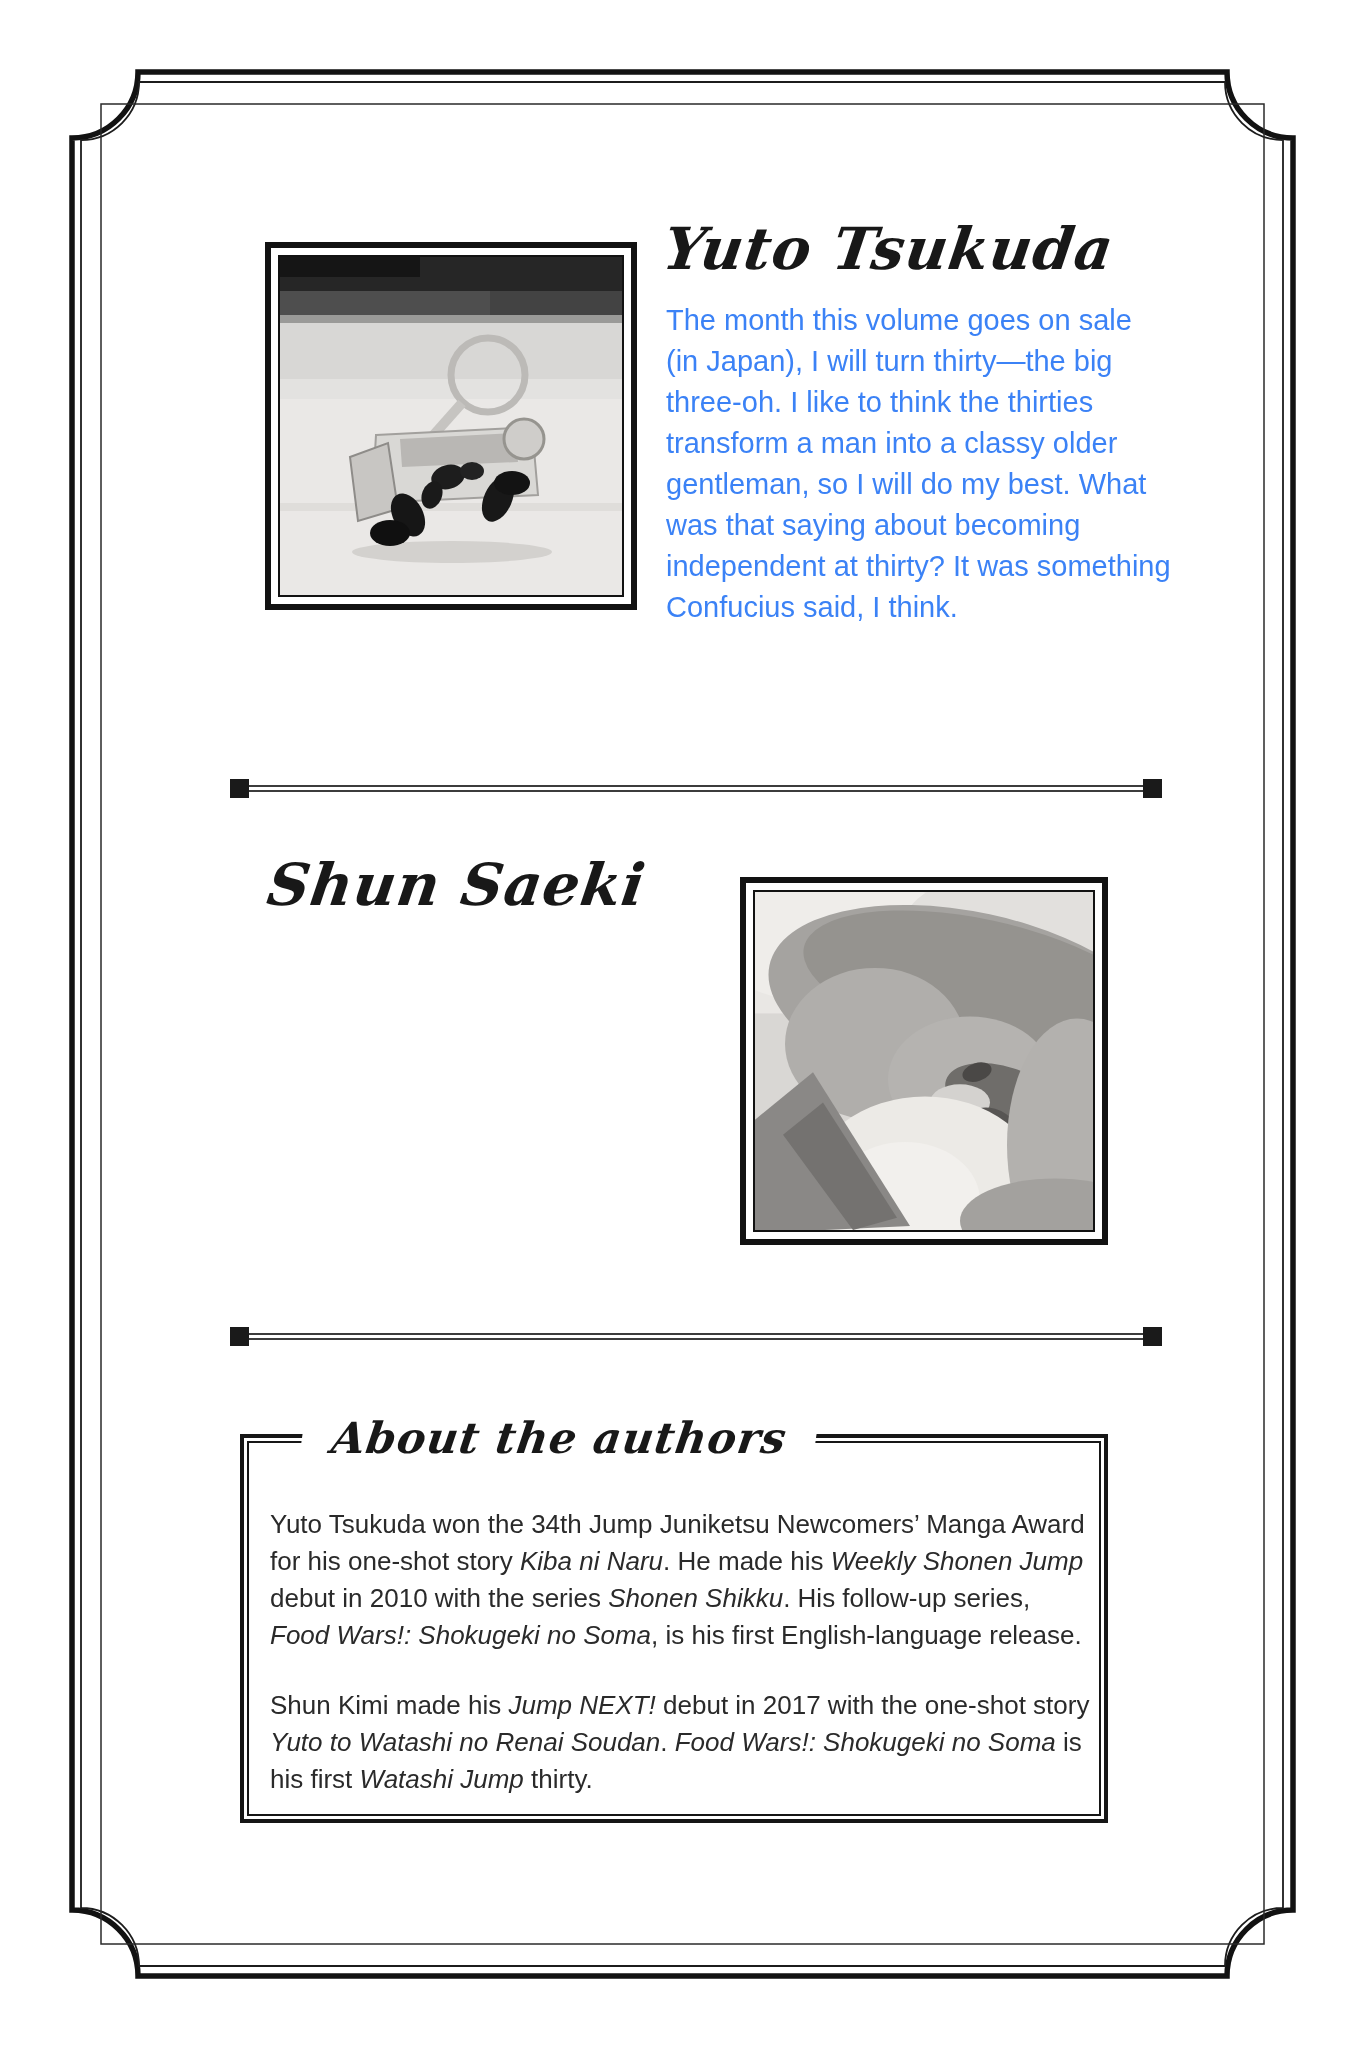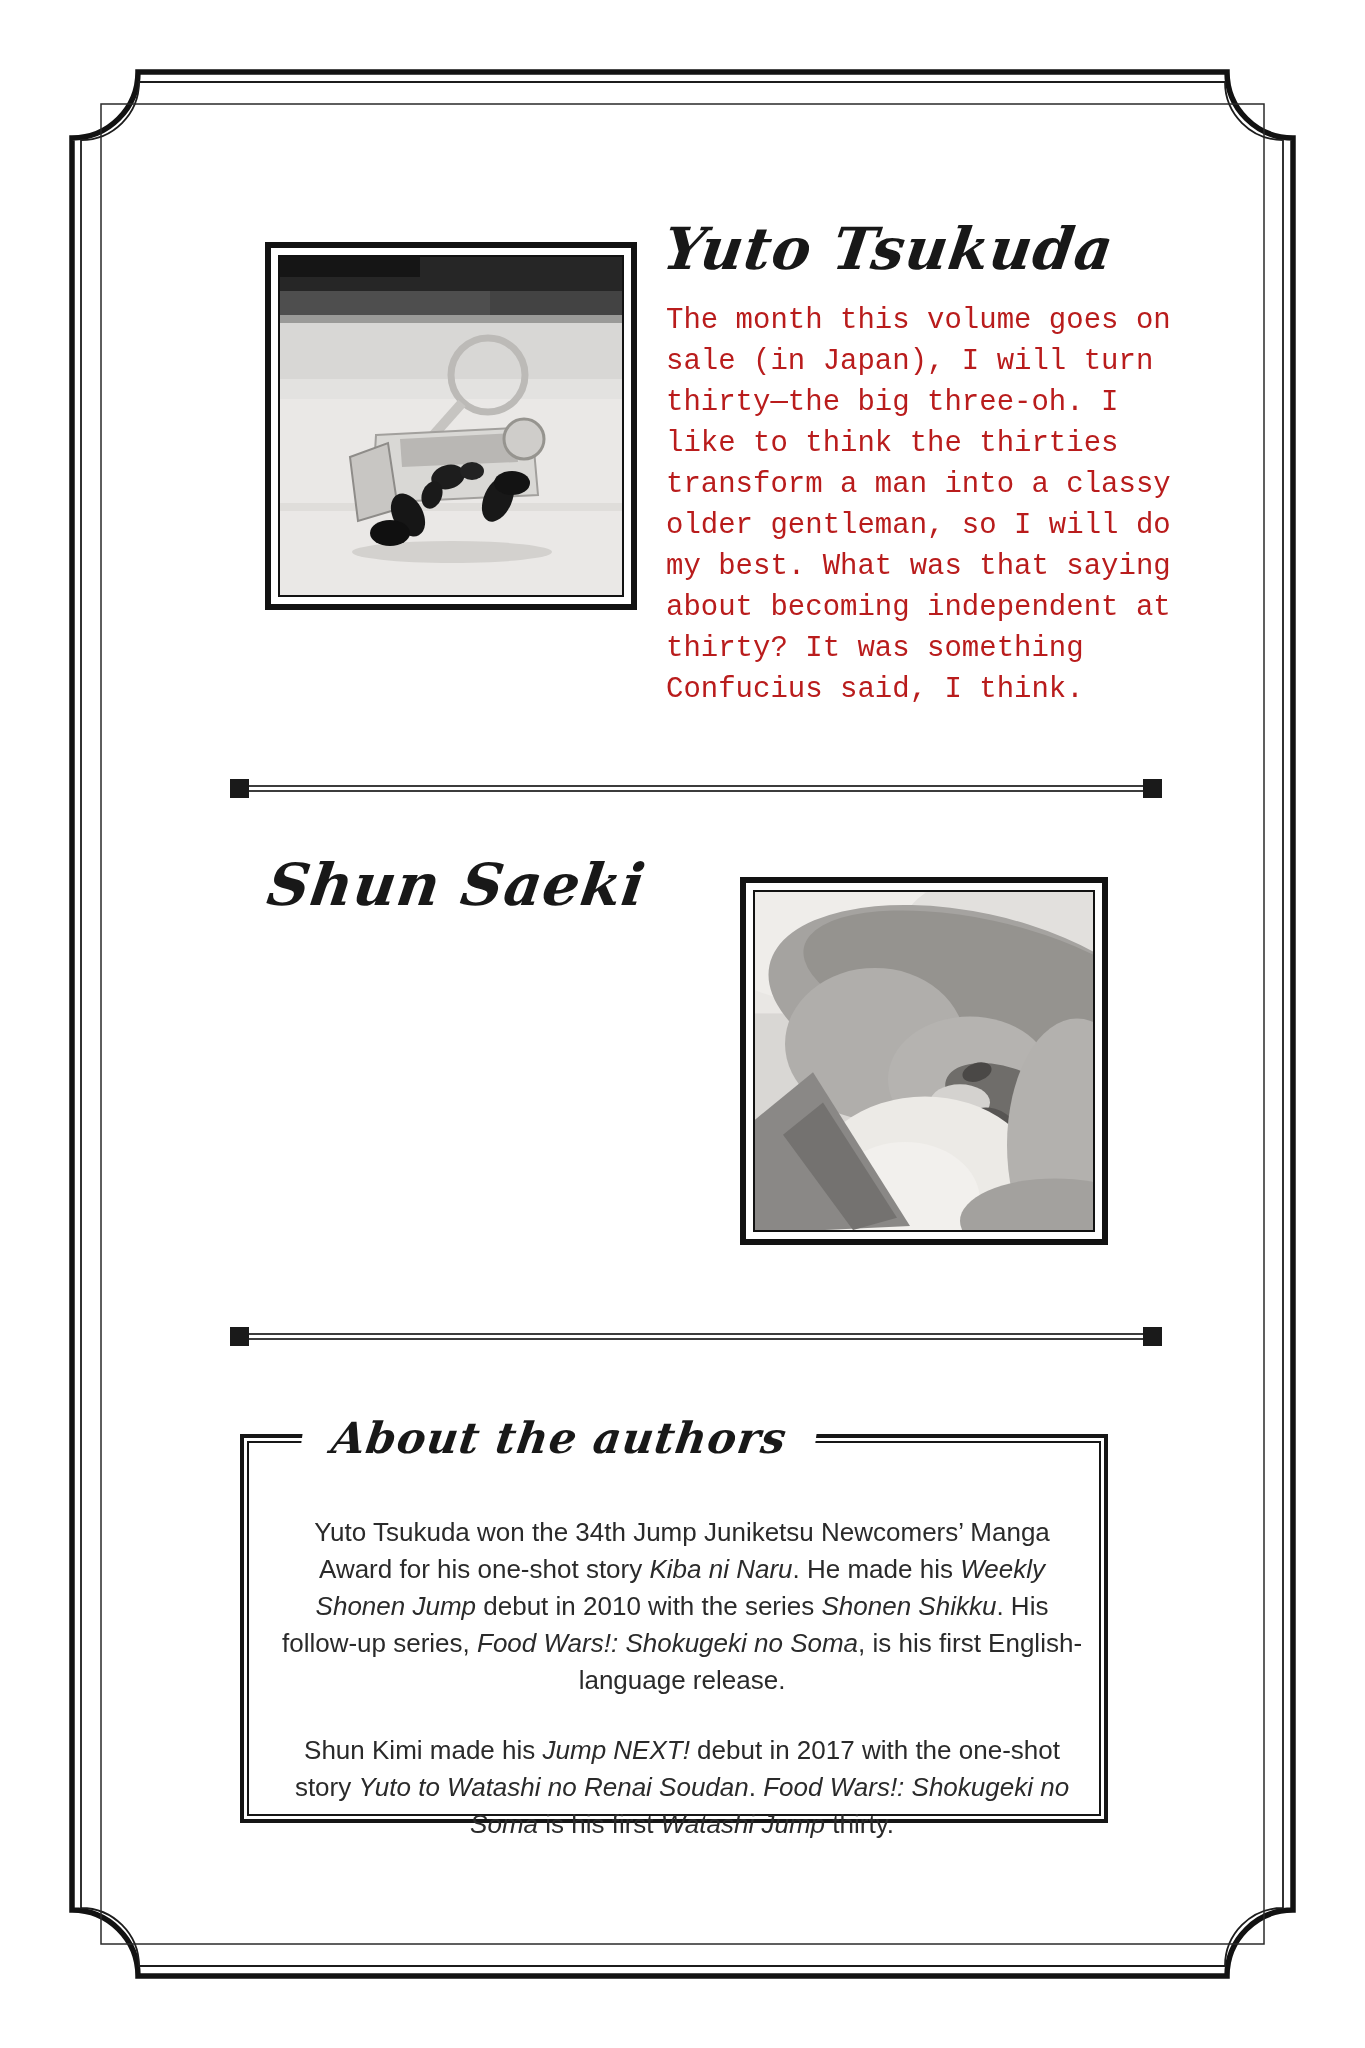--- a/index.html
+++ b/index.html
@@ -11,21 +11,21 @@
   svg.page-frame{position:absolute;left:0;top:0;}
 
   
   .script{
     font-family:"DejaVu Serif",serif;font-style:italic;font-weight:700;
     transform:skewX(-8deg);letter-spacing:1px;white-space:nowrap;color:#181818;
   }
   .heading-tsukuda{left:664px;top:214px;font-size:58px;line-height:70px;}
   .heading-saeki{left:268px;top:850px;font-size:58px;line-height:70px;}
 
-  .serif-body{font-family:Liberation Mono, monospace;font-size:29px;line-height:41px;color:#b91c1c;}
+  .serif-body{font-family:Liberation Sans, sans-serif;font-size:29px;line-height:41px;color:#3b82f6;}
   .bio-tsukuda{left:666px;top:300px;width:505px;}
   .bio-saeki{left:272px;top:938px;width:350px;}
 
   
   .photo-frame{
     border:6px solid #121212;background:#ffffff;padding:7px;box-sizing:border-box;
   }
   .photo-frame .inner{width:100%;height:100%;border:2px solid #121212;box-sizing:border-box;overflow:hidden;}
   .photo-tsukuda{left:265px;top:242px;width:372px;height:368px;}
   .photo-saeki{left:740px;top:877px;width:368px;height:368px;}
@@ -42,21 +42,21 @@
   .about-box .inner-rule{position:absolute;inset:3px;border:2px solid #161616;}
   .about-heading{
     position:absolute;top:-34px;left:58px;height:68px;line-height:68px;
     background:#ffffff;padding:0 30px;font-size:43px;z-index:2;
   }
   .about-text{
     position:absolute;left:22px;top:64px;width:832px;z-index:1;
     font-family:"Liberation Sans","DejaVu Sans",sans-serif;
     font-size:26px;line-height:37px;color:#2a2a2a;
   }
-  .about-text p{margin:12px;text-align:center;}
+  .about-text p{margin:4px;}
   .about-text p + p{margin-top:33px;}
 </style>
 </head>
 <body>
 
 <div class="page">
 
   <svg class="page-frame" width="1365" height="2048" viewBox="0 0 1365 2048">
     <path d="M 138,72 H 1227 A 66 66 0 0 0 1293,138 V 1910 A 66 66 0 0 0 1227,1976 H 138 A 66 66 0 0 0 72,1910 V 138 A 66 66 0 0 0 138,72 Z" fill="none" stroke="#121212" stroke-width="5.5"></path>
     <path d="M 139,82 H 1225 A 58 58 0 0 0 1283,140 V 1908 A 58 58 0 0 0 1225,1966 H 139 A 58 58 0 0 0 81,1908 V 140 A 58 58 0 0 0 139,82 Z" fill="none" stroke="#1c1c1c" stroke-width="1.8"></path>

